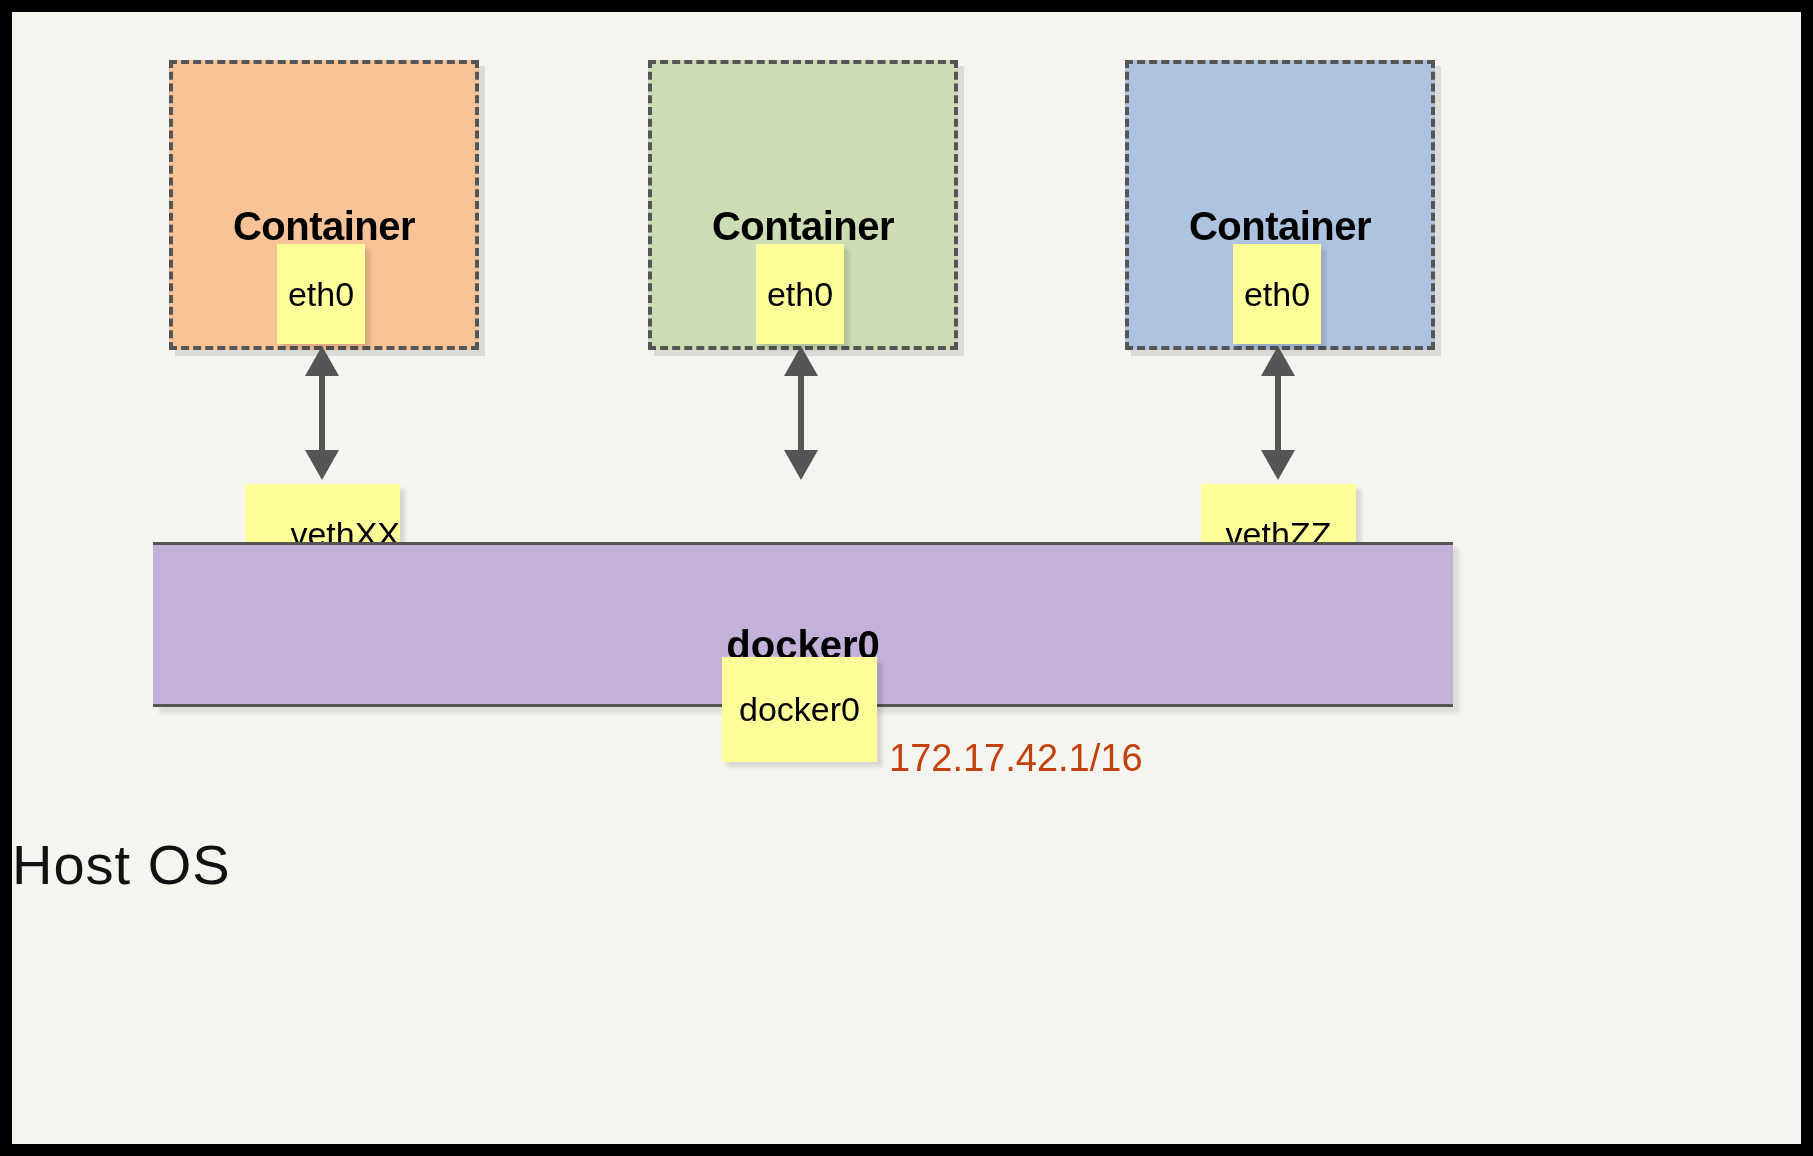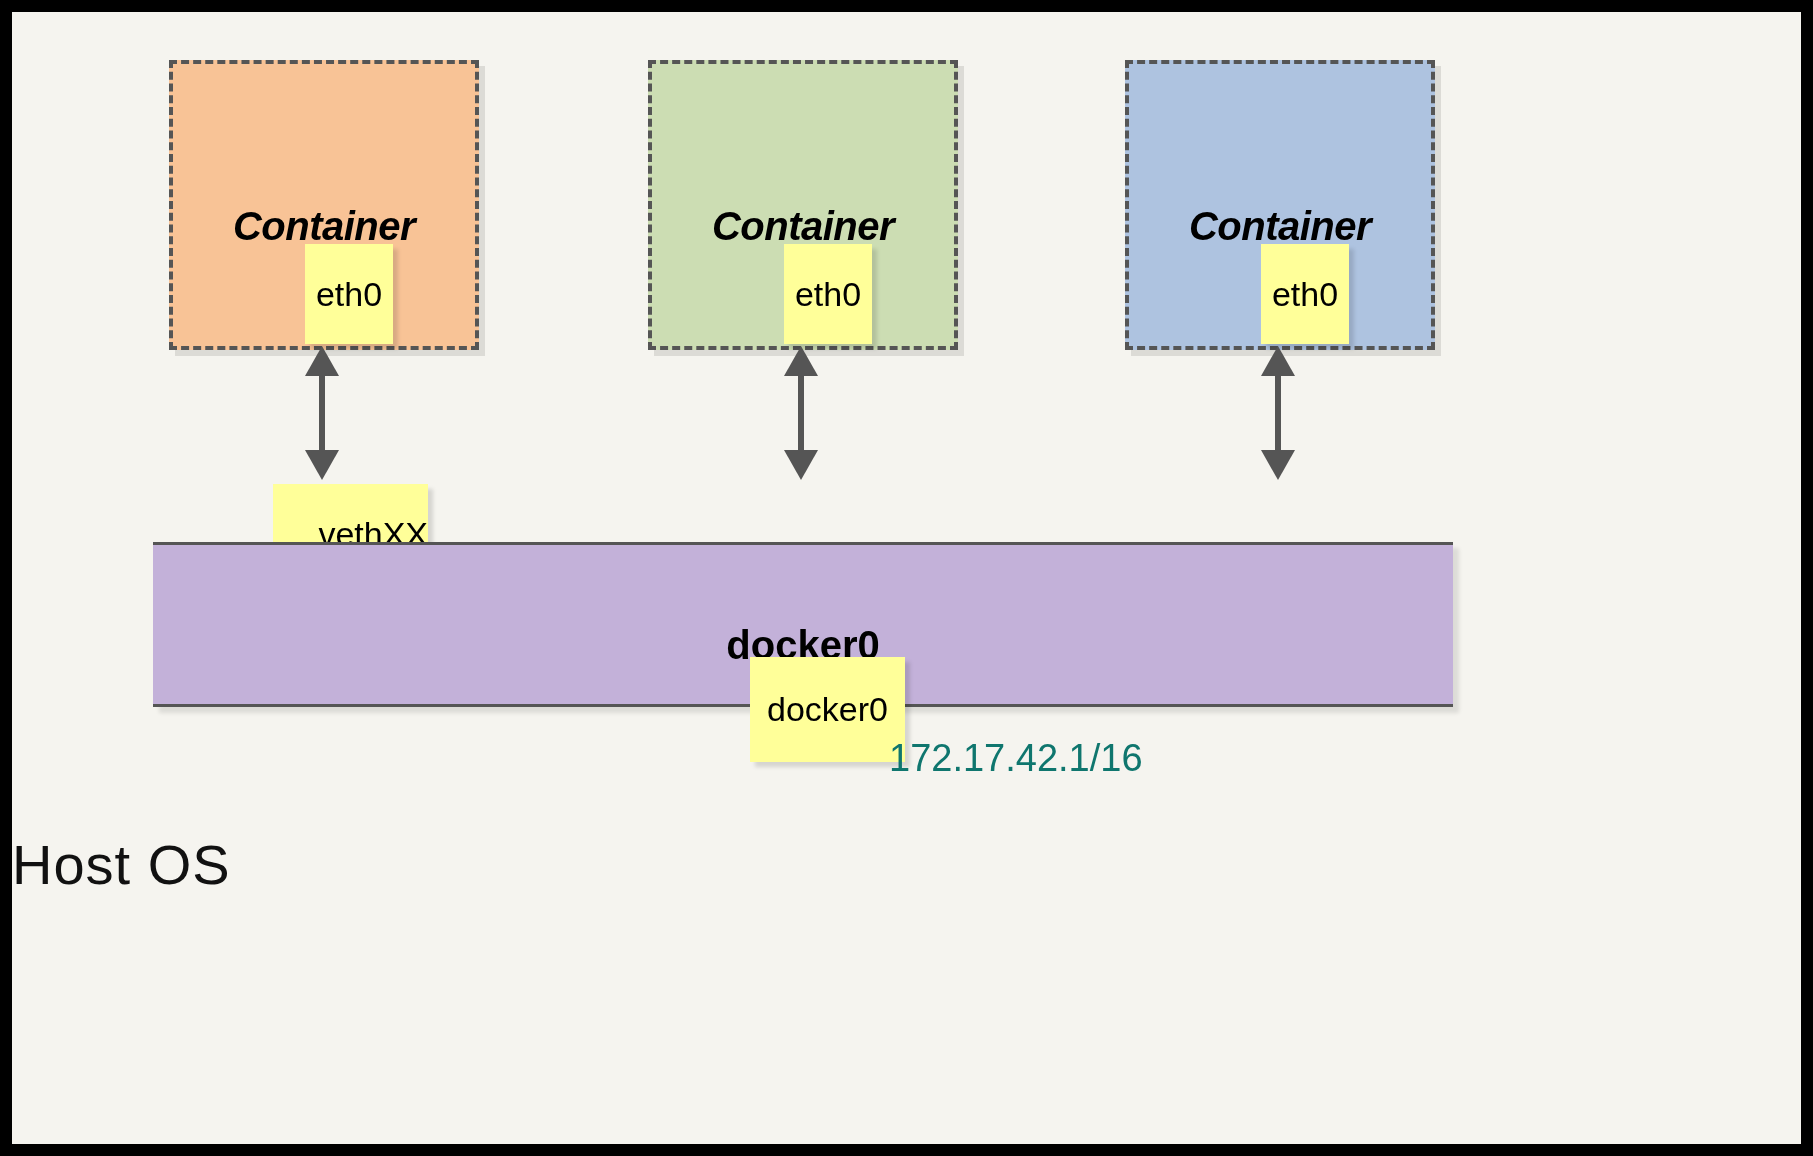--- a/index.html
+++ b/index.html
@@ -17,21 +17,20 @@
     font-family: "Liberation Sans", sans-serif;
     overflow: hidden;
   }
 
   
   .container-box {
     position: absolute;
     border: 4px dashed #555555;
     box-sizing: border-box;
     box-shadow: 6px 6px 0 0 rgba(0,0,0,0.10);
-    font-style: italic;
   }
   .container-title {
     position: absolute;
     left: 0;
     right: 0;
     top: 140px;
     text-align: center;
     font-size: 40px;
     font-weight: bold;
     color: #000000;
@@ -42,21 +41,20 @@
   .veth-box {
     position: absolute;
     background: #ffff99;
     box-sizing: border-box;
     box-shadow: 5px 5px 4px 0 rgba(0,0,0,0.13);
     display: flex;
     align-items: center;
     justify-content: center;
     font-size: 34px;
     color: #000000;
-    margin-left: 28px;
   }
 
   
   #docker0-bar {
     position: absolute;
     background: #c3b1d9;
     border-top: 3px solid #555555;
     border-bottom: 3px solid #555555;
     box-sizing: border-box;
     box-shadow: 6px 6px 4px 0 rgba(0,0,0,0.10);
@@ -74,21 +72,21 @@
 
   
   .arrow {
     position: absolute;
   }
 
   
   #ip-label {
     position: absolute;
     font-size: 38px;
-    color: #0f766e;
+    color: #c2410c;
     white-space: nowrap;
   }
   #host-os-label {
     position: absolute;
     left: 0;
     right: 0;
     text-align: left;
     font-size: 56px;
     font-weight: 300;
     color: #111111;
@@ -137,20 +135,23 @@
   <div class="veth-box" style="left:1221px; top:232px; width:88px; height:100px;">
     <span>eth0</span>
   </div>
 
   <svg class="arrow" style="left:1241px; top:334px; width:50px; height:134px;" viewBox="0 0 50 134">
     <line x1="25" y1="8" x2="25" y2="126" stroke="#555555" stroke-width="6"></line>
     <polygon points="25,0 42,30 8,30" fill="#555555"></polygon>
     <polygon points="25,134 42,104 8,104" fill="#555555"></polygon>
   </svg>
 
+  <div class="veth-box" style="left:1189px; top:472px; width:155px; height:100px;">
+    <span>vethZZ</span>
+  </div>
 
   <div id="docker0-bar" style="left:141px; top:530px; width:1300px; height:165px;">
     <div id="docker0-bar-label">docker0</div>
   </div>
 
   <div class="veth-box" style="left:710px; top:645px; width:155px; height:105px;">
     <span>docker0</span>
   </div>
 
   <div id="ip-label" style="left:877px; top:725px;">172.17.42.1/16</div>

